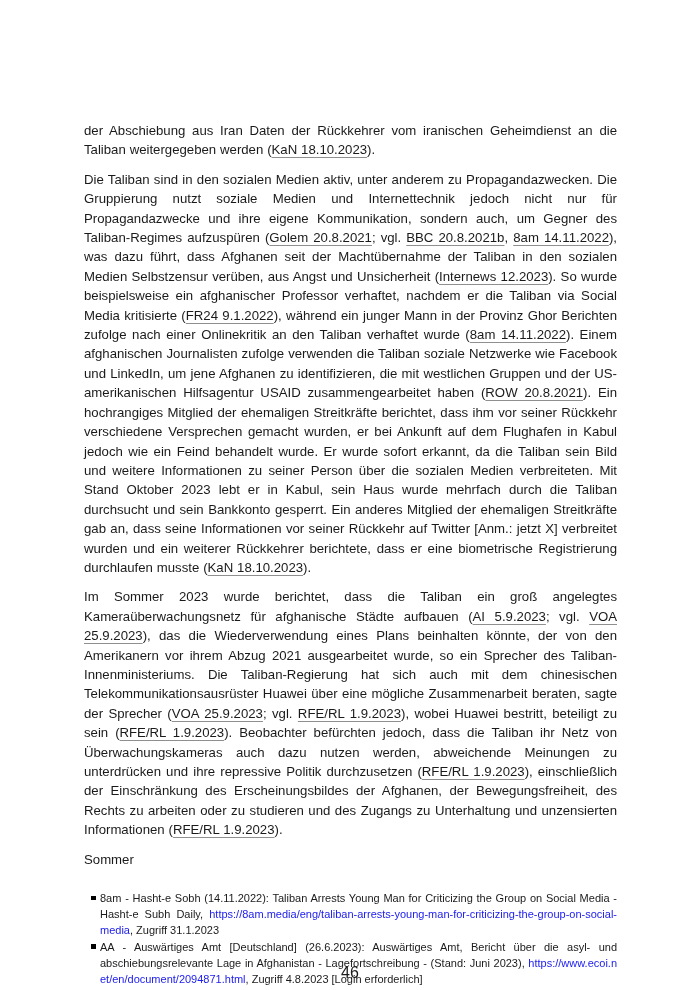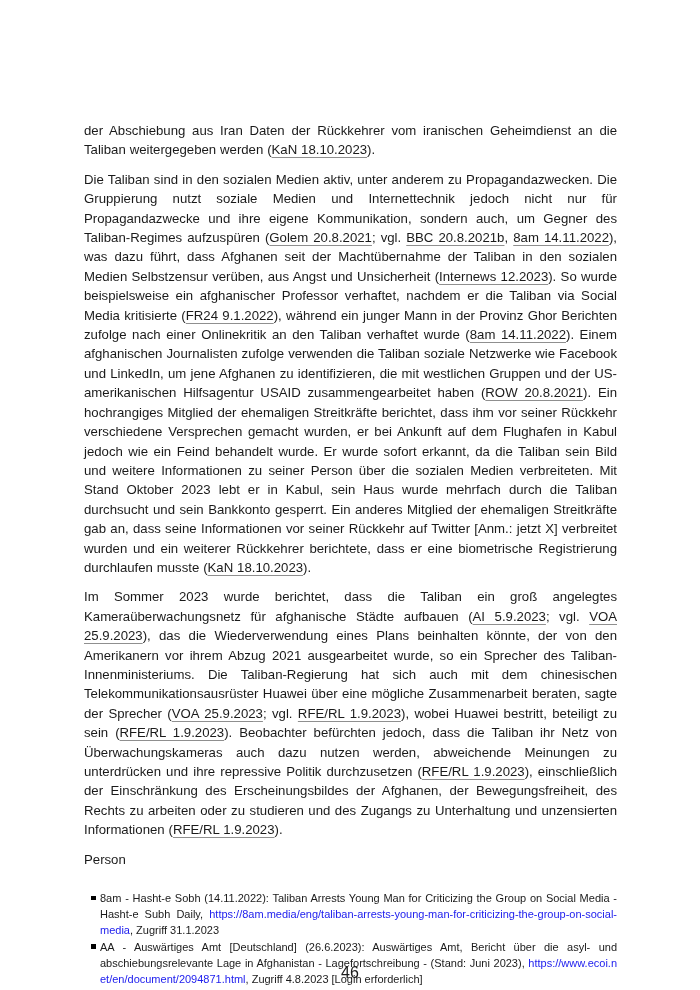--- a/index.html
+++ b/index.html
@@ -87,20 +87,20 @@
 </head>
 <body>
 
 <div class="page">
   <div class="content">
     <div id="paragraphs">
         <p class="body-par"><span>der Abschiebung aus Iran Daten der Rückkehrer vom iranischen Geheimdienst an die Taliban weitergegeben werden (</span><span class="cite">KaN 18.10.2023</span><span>).</span></p>
         <p class="body-par"><span>Die Taliban sind in den sozialen Medien aktiv, unter anderem zu Propagandazwecken. Die Gruppierung nutzt soziale Medien und Internettechnik jedoch nicht nur für Propagandazwecke und ihre eigene Kommunikation, sondern auch, um Gegner des Taliban-Regimes aufzuspüren (</span><span class="cite">Golem 20.8.2021</span><span>; vgl. </span><span class="cite">BBC 20.8.2021b</span><span>, </span><span class="cite">8am 14.11.2022</span><span>), was dazu führt, dass Afghanen seit der Machtübernahme der Taliban in den sozialen Medien Selbstzensur verüben, aus Angst und Unsicherheit (</span><span class="cite">Internews 12.2023</span><span>). So wurde beispielsweise ein afghanischer Professor verhaftet, nachdem er die Taliban via Social Media kritisierte (</span><span class="cite">FR24 9.1.2022</span><span>), während ein junger Mann in der Provinz Ghor Berichten zufolge nach einer Onlinekritik an den Taliban verhaftet wurde (</span><span class="cite">8am 14.11.2022</span><span>). Einem afghanischen Journalisten zufolge verwenden die Taliban soziale Netzwerke wie Facebook und LinkedIn, um jene Afghanen zu identifizieren, die mit westlichen Gruppen und der US-amerikanischen Hilfsagentur USAID zusammengearbeitet haben (</span><span class="cite">ROW 20.8.2021</span><span>). Ein hochrangiges Mitglied der ehemaligen Streitkräfte berichtet, dass ihm vor seiner Rückkehr verschiedene Versprechen gemacht wurden, er bei Ankunft auf dem Flughafen in Kabul jedoch wie ein Feind behandelt wurde. Er wurde sofort erkannt, da die Taliban sein Bild und weitere Informationen zu seiner Person über die sozialen Medien verbreiteten. Mit Stand Oktober 2023 lebt er in Kabul, sein Haus wurde mehrfach durch die Taliban durchsucht und sein Bankkonto gesperrt. Ein anderes Mitglied der ehemaligen Streitkräfte gab an, dass seine Informationen vor seiner Rückkehr auf Twitter [Anm.: jetzt X] verbreitet wurden und ein weiterer Rückkehrer berichtete, dass er eine biometrische Registrierung durchlaufen musste (</span><span class="cite">KaN 18.10.2023</span><span>).</span></p>
         <p class="body-par"><span>Im Sommer 2023 wurde berichtet, dass die Taliban ein groß angelegtes Kameraüberwachungsnetz für afghanische Städte aufbauen (</span><span class="cite">AI 5.9.2023</span><span>; vgl. </span><span class="cite">VOA 25.9.2023</span><span>), das die Wiederverwendung eines Plans beinhalten könnte, der von den Amerikanern vor ihrem Abzug 2021 ausgearbeitet wurde, so ein Sprecher des Taliban-Innenministeriums. Die Taliban-Regierung hat sich auch mit dem chinesischen Telekommunikationsausrüster Huawei über eine mögliche Zusammenarbeit beraten, sagte der Sprecher (</span><span class="cite">VOA 25.9.2023</span><span>; vgl. </span><span class="cite">RFE/RL 1.9.2023</span><span>), wobei Huawei bestritt, beteiligt zu sein (</span><span class="cite">RFE/RL 1.9.2023</span><span>). Beobachter befürchten jedoch, dass die Taliban ihr Netz von Überwachungskameras auch dazu nutzen werden, abweichende Meinungen zu unterdrücken und ihre repressive Politik durchzusetzen (</span><span class="cite">RFE/RL 1.9.2023</span><span>), einschließlich der Einschränkung des Erscheinungsbildes der Afghanen, der Bewegungsfreiheit, des Rechts zu arbeiten oder zu studieren und des Zugangs zu Unterhaltung und unzensierten Informationen (</span><span class="cite">RFE/RL 1.9.2023</span><span>).</span></p>
       </div>
-    <div class="sources-heading">Person</div>
+    <div class="sources-heading">Sommer</div>
     <ul class="sources-list" id="sources">
         <li><span class="bullet-square"></span><span>8am - Hasht-e Sobh (14.11.2022): Taliban Arrests Young Man for Criticizing the Group on Social Media - Hasht-e Subh Daily, </span><span class="url">https://8am.media/eng/taliban-arrests-young-man-for-criticizing-the-group-on-social-media</span><span>, Zugriff 31.1.2023</span></li>
         <li><span class="bullet-square"></span><span>AA - Auswärtiges Amt [Deutschland] (26.6.2023): Auswärtiges Amt, Bericht über die asyl- und abschiebungsrelevante Lage in Afghanistan - Lagefortschreibung - (Stand: Juni 2023), </span><span class="url">https://www.ecoi.net/en/document/2094871.html</span><span>, Zugriff 4.8.2023 [Login erforderlich]</span></li>
       </ul>
   </div>
   <div class="footer">46</div>
 </div>
 
 </body></html>

